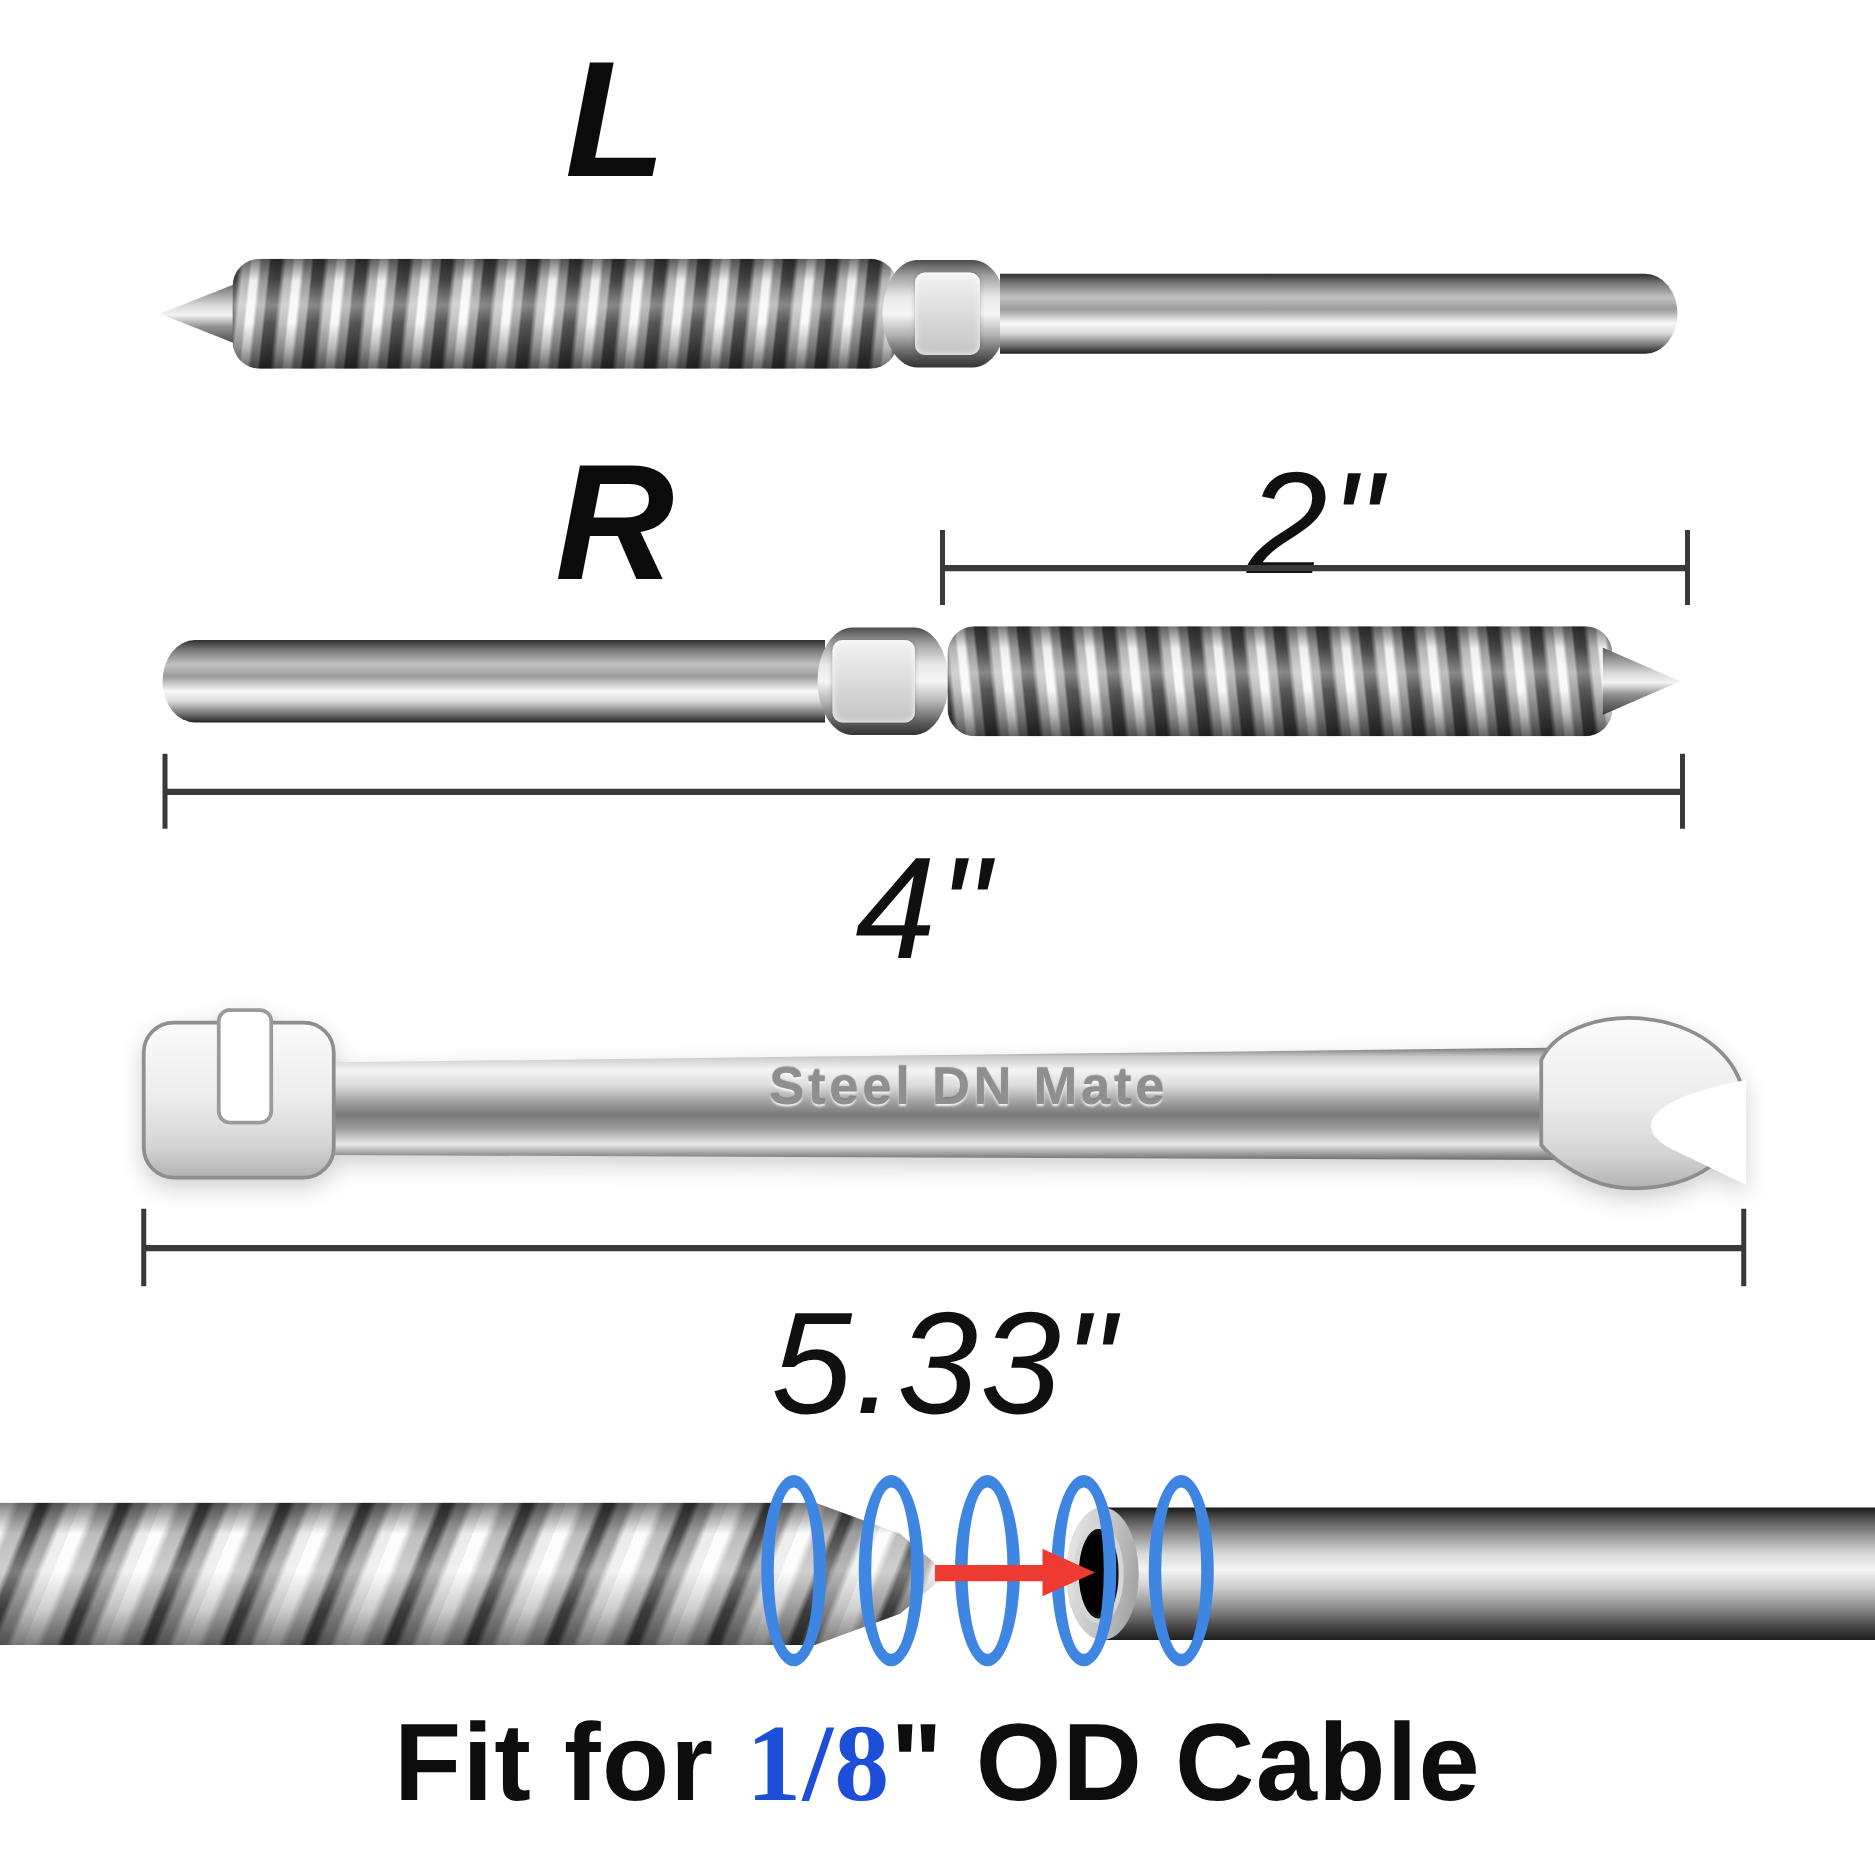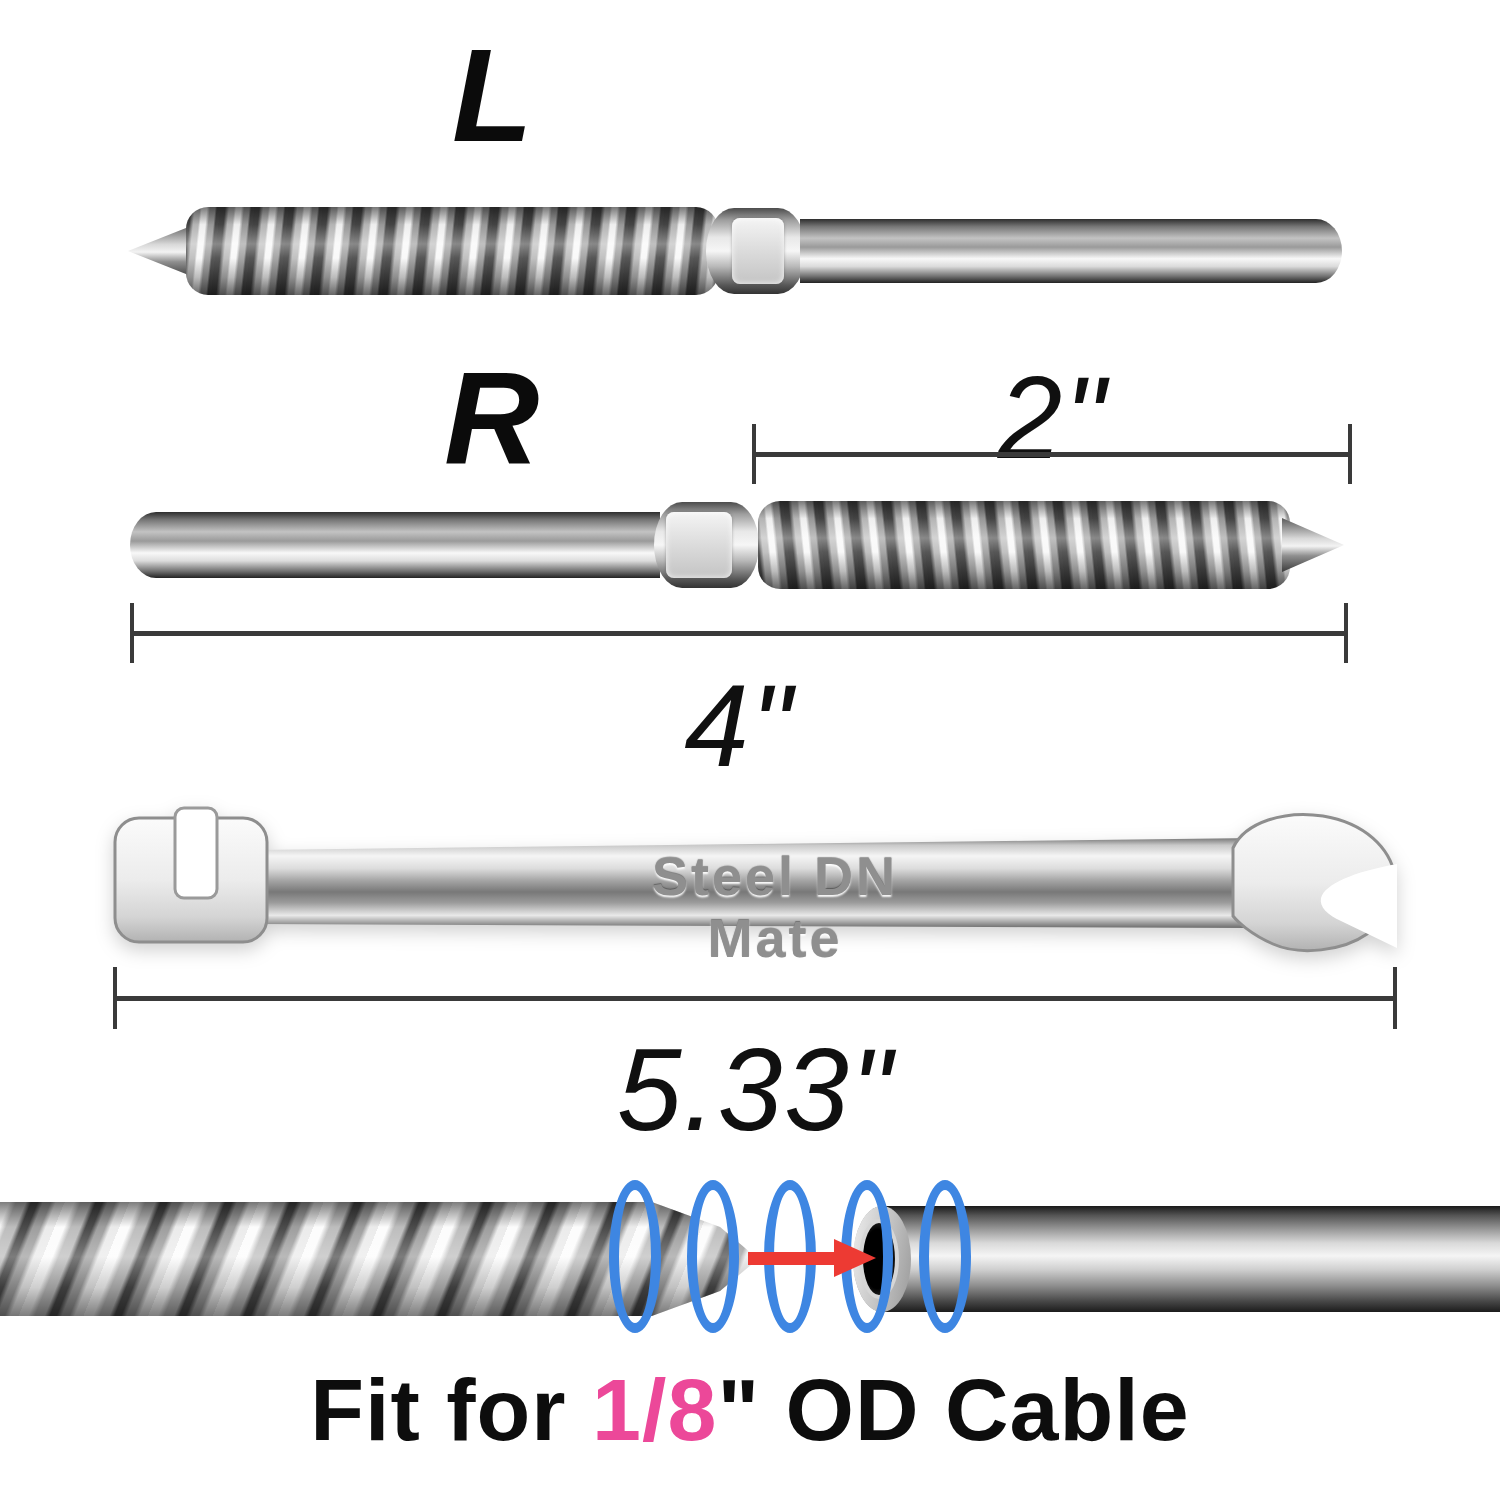--- a/index.html
+++ b/index.html
@@ -50,21 +50,21 @@
   }
   .barrel{
     background:linear-gradient(180deg,#2e2e2e 0%,#777 12%,#c3c3c3 30%,#9a9a9a 44%,#f8f8f8 62%,#dcdcdc 74%,#6e6e6e 90%,#222 100%);
   }
   .cap-right{border-radius:0 26px 26px 0 / 0 50% 50% 0;}
   .cap-left{border-radius:26px 0 0 26px / 50% 0 0 50%;}
   
   #wrench-svg{position:absolute;left:85px;top:806px;filter:drop-shadow(0 7px 9px rgba(0,0,0,.18));}
   .engraving{
     position:absolute;left:595px;top:845px;width:360px;text-align:center;
-    font-size:54px;font-weight:bold;letter-spacing:3px;color:#8f8f8f;
+    font-size:42px;font-weight:bold;letter-spacing:3px;color:#8f8f8f;
     text-shadow:0 -1px 1px rgba(40,40,40,.45),0 2px 2px rgba(255,255,255,.95);
   }
   
   .cable{
     position:absolute;left:0;top:1202px;width:758px;height:114px;
     background:
       linear-gradient(180deg,rgba(0,0,0,.5) 0%,rgba(255,255,255,0) 22%,rgba(255,255,255,.28) 48%,rgba(0,0,0,.18) 75%,rgba(0,0,0,.5) 100%),
       repeating-linear-gradient(112deg,#fcfcfc 0 9px,#bdbdbd 15px 24px,#4a4a4a 29px 35px,#9e9e9e 40px 47px,#ebebeb 52px 60px);
     clip-path:polygon(0 0,86% 0,95% 22%,100% 50%,95% 78%,86% 100%,0 100%);
     z-index:2;
@@ -92,21 +92,21 @@
   .arrow-head{
     position:absolute;left:834px;top:1239px;width:0;height:0;z-index:9;
     border-top:19px solid transparent;border-bottom:19px solid transparent;
     border-left:42px solid #ed3a33;
   }
   
   .caption{
     position:absolute;left:0;top:1366px;width:1500px;text-align:center;
     font-size:88px;font-weight:bold;color:#0d0d0d;letter-spacing:1px;line-height:1;
   }
-  .caption .hl{color:#ec4899;}
+  .caption .hl{color:#1d4ed8;font-family:Liberation Serif, serif;}
 </style>
 </head>
 <body>
 
 <div id="stage">
 
   <div class="side-label" style="left:452px;top:30px;">L</div>
 
   <div class="screw" style="left:128px;top:196px;width:1214px;height:110px;">
     <div class="screw-tip tip-left" style="left:0;top:28px;width:68px;height:54px;"></div>

